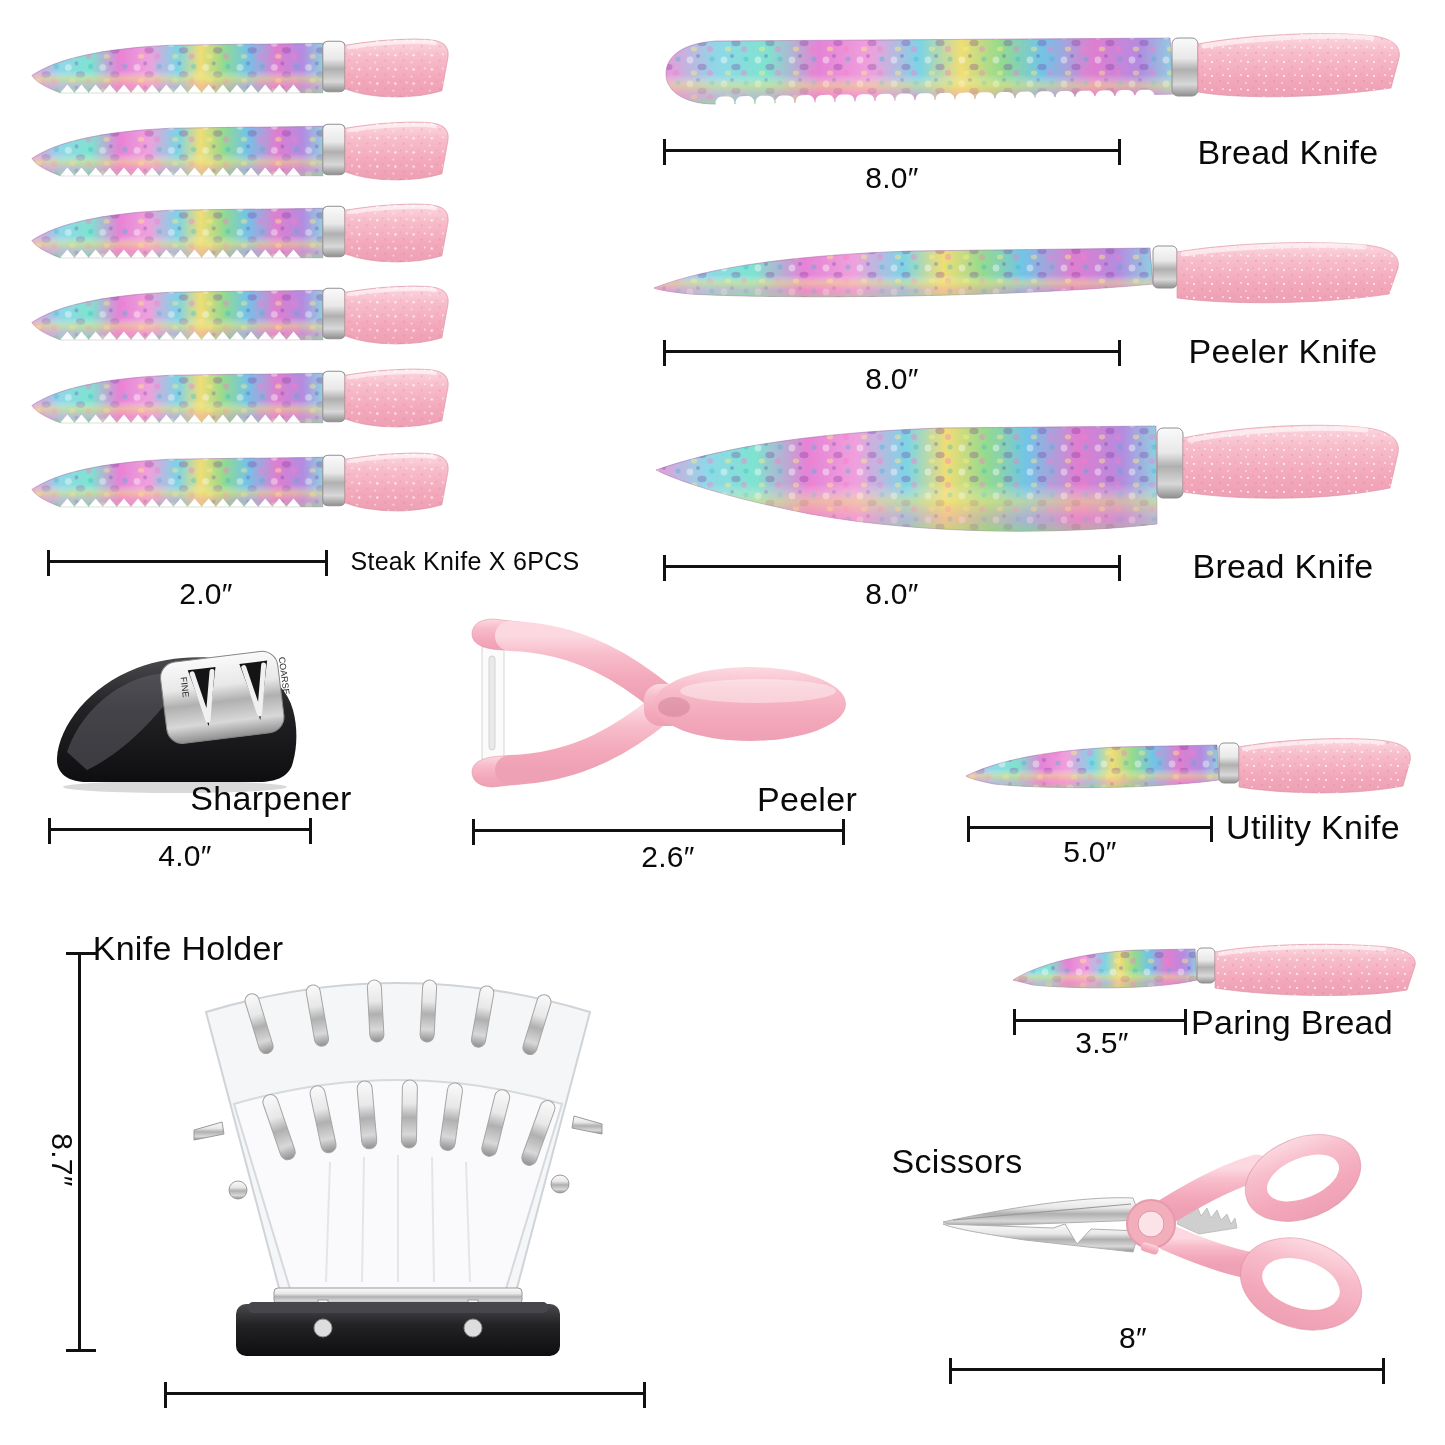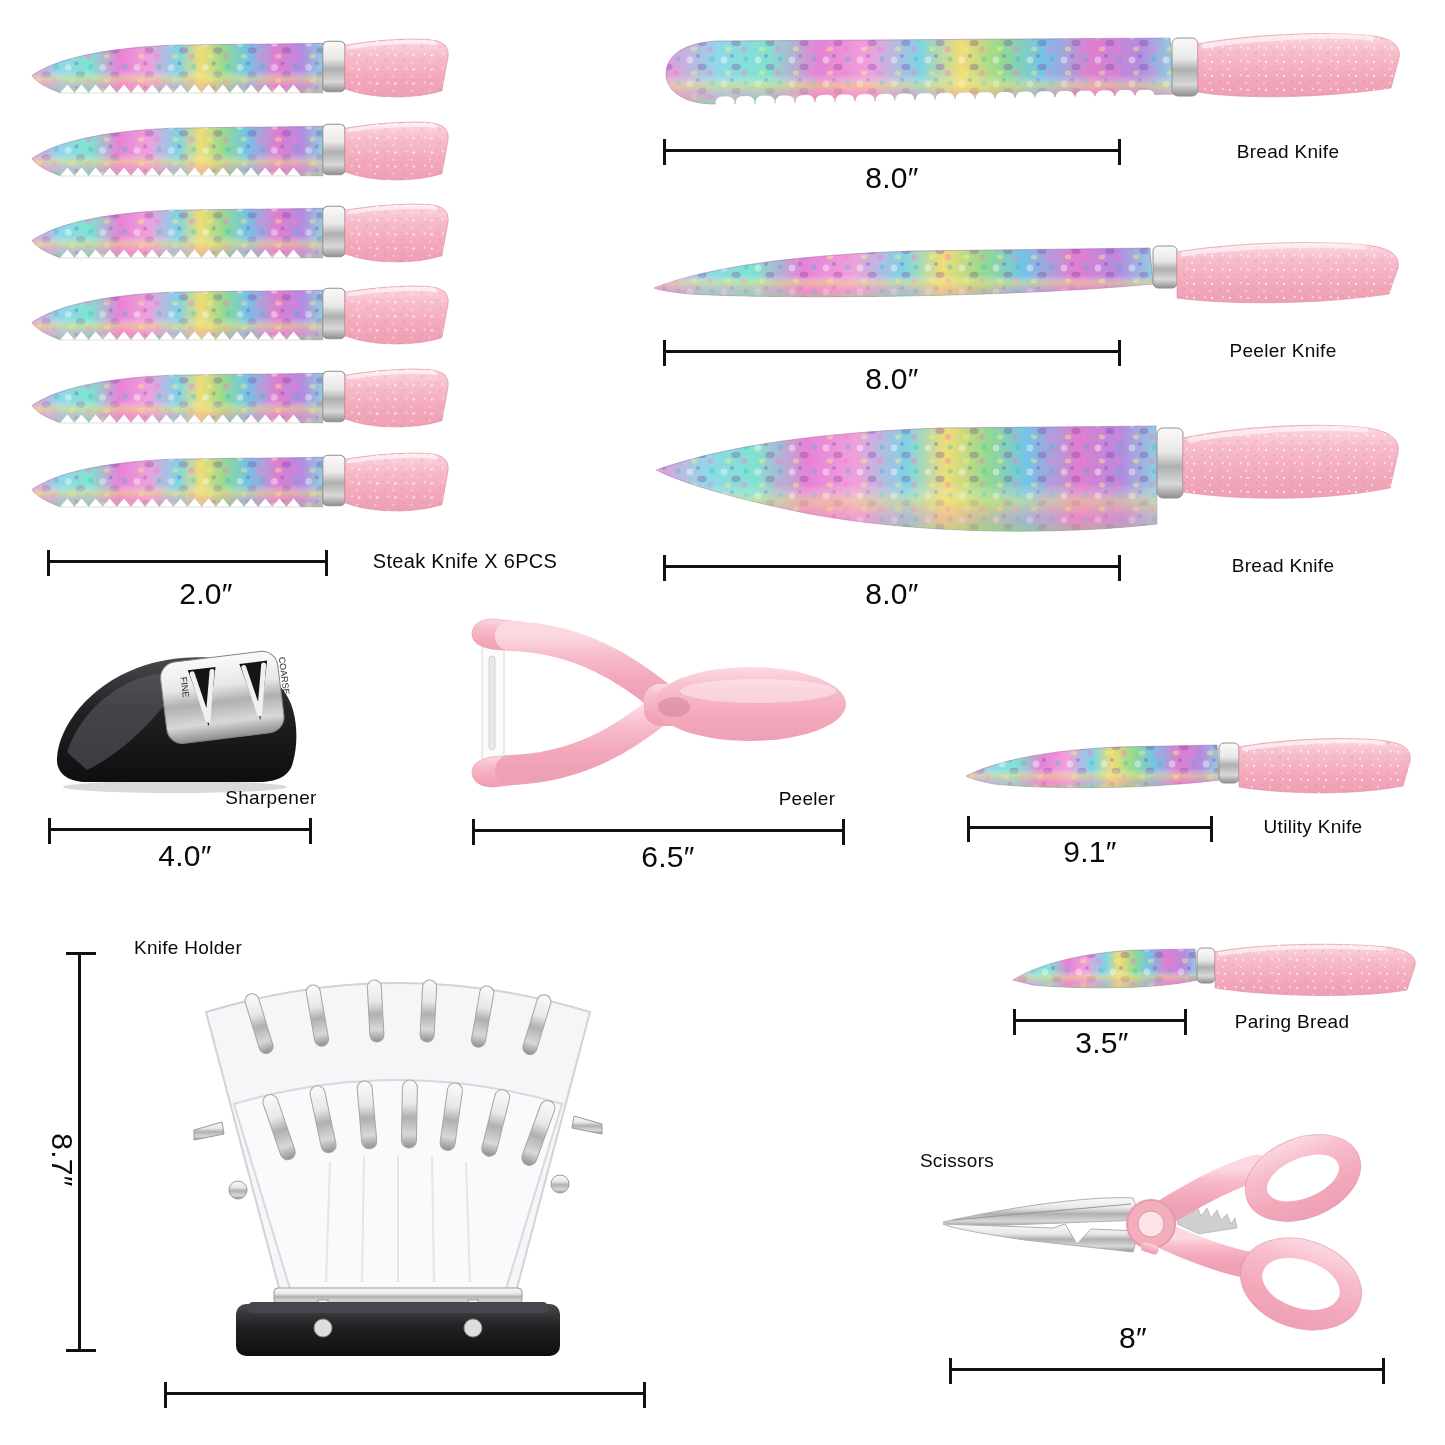--- a/index.html
+++ b/index.html
@@ -1,19 +1,19 @@
 <!DOCTYPE html>
 <html><head>
 <meta charset="utf-8">
 <style>
   html,body{margin:0;padding:0;background:#fff;}
   .stage{position:relative;width:1445px;height:1445px;background:#ffffff;overflow:hidden;
          font-family:"Liberation Sans",sans-serif;}
   .stage svg{position:absolute;display:block;}
-  .lbl{position:absolute;transform:translate(-50%,-50%);font-size:19px;color:#0a0a0a;
+  .lbl{position:absolute;transform:translate(-50%,-50%);font-size:34px;color:#0a0a0a;
        white-space:nowrap;letter-spacing:.3px;font-family:"Liberation Sans",sans-serif;}
   .dim{font-size:30px;}
   .dim-v{transform:translate(-50%,-50%) rotate(90deg);}
   .mh{position:absolute;height:0;border-top:3px solid #111;}
   .mh::before,.mh::after{content:"";position:absolute;top:-13px;width:3px;height:26px;background:#111;}
   .mh::before{left:0;}
   .mh::after{right:0;}
   .mv{position:absolute;width:0;border-left:3px solid #111;}
   .mv::before,.mv::after{content:"";position:absolute;left:-15px;width:30px;height:3px;background:#111;}
   .mv::before{top:0;}
@@ -107,21 +107,21 @@
     </svg>
   <svg style="left:28px;top:367px" width="424" height="69" viewBox="0 0 420 68">
       <use href="#shape-steak"></use>
     </svg>
   <svg style="left:28px;top:451px" width="424" height="69" viewBox="0 0 420 68">
       <use href="#shape-steak"></use>
     </svg>
 
   <div class="mh" style="left:47px;top:560px;width:281px"></div>
   <div class="lbl dim" style="left:206px;top:594px">2.0″</div>
-  <div class="lbl" style="left:465px;top:561px;font-size:20px">Steak Knife X 6PCS</div>
+  <div class="lbl" style="left:465px;top:561px;font-size:25px">Steak Knife X 6PCS</div>
 
   <svg style="left:650px;top:30px" width="760" height="92" viewBox="0 0 760 92">
     <g>
       <path d="M16,44 C16,24 36,13 66,11 L520,8 L524,64 L64,74 C36,74 16,62 16,44 Z" fill="url(#gRainbow)" stroke="rgba(150,90,160,.45)" stroke-width="1"></path>
       <path d="M16,44 C16,24 36,13 66,11 L520,8 L524,64 L64,74 C36,74 16,62 16,44 Z" fill="url(#pHammer)"></path>
       <path d="M16,44 C16,24 36,13 66,11 L520,8 L524,64 L64,74 C36,74 16,62 16,44 Z" fill="url(#gEdge)"></path>
       <line x1="72" y1="73" x2="508" y2="66" stroke="#ffffff" stroke-width="13" stroke-dasharray="6 14" stroke-linecap="round"></line>
     </g>
     <rect x="522" y="8" width="26" height="58" rx="6" fill="url(#gSteel)" stroke="#909090"></rect>
     <g>
@@ -197,37 +197,37 @@
     </g>
     <g>
       <rect x="182" y="74" width="90" height="42" rx="16" fill="url(#gPink)"></rect>
       <ellipse cx="288" cy="94" rx="96" ry="37" fill="url(#gPink)"></ellipse>
       <ellipse cx="296" cy="81" rx="78" ry="12" fill="rgba(255,255,255,.4)"></ellipse>
       <ellipse cx="212" cy="97" rx="16" ry="10" fill="rgba(190,110,130,.35)"></ellipse>
     </g>
   </svg>
   <div class="lbl" style="left:807px;top:799px">Peeler</div>
   <div class="mh" style="left:472px;top:829px;width:373px"></div>
-  <div class="lbl dim" style="left:668px;top:857px">6.5″</div>
+  <div class="lbl dim" style="left:668px;top:857px">2.6″</div>
 
   <svg style="left:962px;top:734px" width="460" height="72" viewBox="0 0 460 72">
     <g>
       <path d="M4,42 C40,24 95,16 155,13 L255,11 L257,46 C180,56 80,55 32,50 C18,47 9,45 4,42 Z" fill="url(#gRainbow)" stroke="rgba(150,90,160,.45)" stroke-width="1"></path>
       <path d="M4,42 C40,24 95,16 155,13 L255,11 L257,46 C180,56 80,55 32,50 C18,47 9,45 4,42 Z" fill="url(#pHammer)"></path>
       <path d="M4,42 C40,24 95,16 155,13 L255,11 L257,46 C180,56 80,55 32,50 C18,47 9,45 4,42 Z" fill="url(#gEdge)"></path>
     </g>
     <rect x="257" y="9" width="20" height="40" rx="5" fill="url(#gSteel)" stroke="#909090"></rect>
     <g>
       <path d="M277,13 C320,5 390,2 424,7 C444,10 450,17 448,27 L441,52 C390,62 320,60 277,53 Z" fill="url(#gPink)" stroke="rgba(220,140,160,.6)"></path>
       <path d="M277,13 C320,5 390,2 424,7 C444,10 450,17 448,27 L441,52 C390,62 320,60 277,53 Z" fill="url(#pSpeckle)"></path>
       <path d="M282,15 C325,8 390,5 421,9" stroke="rgba(255,255,255,.55)" stroke-width="4" fill="none" stroke-linecap="round"></path>
     </g>
   </svg>
   <div class="mh" style="left:967px;top:826px;width:246px"></div>
-  <div class="lbl dim" style="left:1090px;top:852px">9.1″</div>
+  <div class="lbl dim" style="left:1090px;top:852px">5.0″</div>
   <div class="lbl" style="left:1313px;top:827px">Utility Knife</div>
 
   <svg style="left:1005px;top:942px" width="430" height="66" viewBox="0 0 430 66">
     <g>
       <path d="M8,38 C40,18 95,9 135,8 L190,7 L192,38 C150,48 70,47 28,43 Z" fill="url(#gRainbow)" stroke="rgba(150,90,160,.45)" stroke-width="1"></path>
       <path d="M8,38 C40,18 95,9 135,8 L190,7 L192,38 C150,48 70,47 28,43 Z" fill="url(#pHammer)"></path>
       <path d="M8,38 C40,18 95,9 135,8 L190,7 L192,38 C150,48 70,47 28,43 Z" fill="url(#gEdge)"></path>
     </g>
     <rect x="192" y="6" width="18" height="35" rx="5" fill="url(#gSteel)" stroke="#909090"></rect>
     <g>

